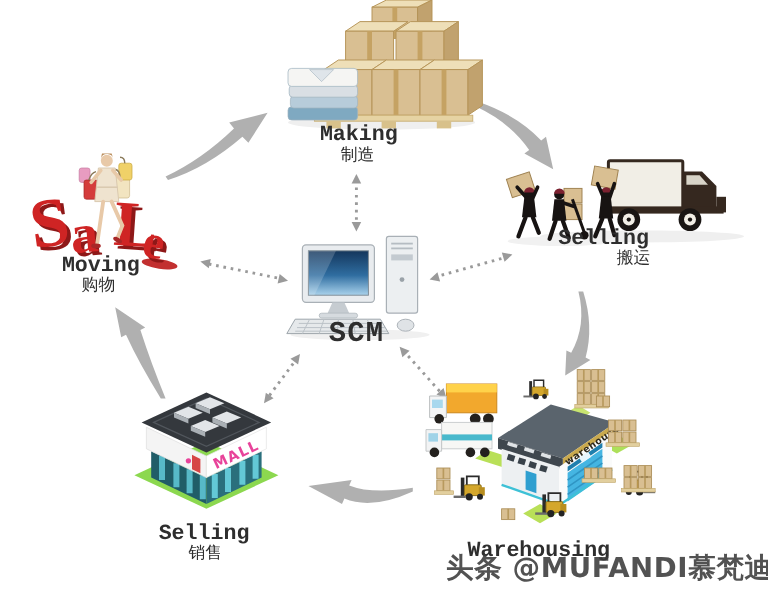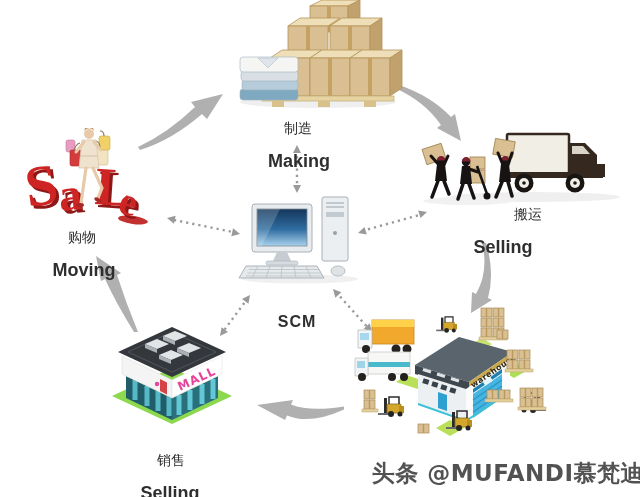--- a/index.html
+++ b/index.html
@@ -1,22 +1,22 @@
 <!DOCTYPE html>
 <html><head>
 <meta charset="utf-8">
 <style>
   html,body{margin:0;padding:0;background:#fff;}
   .canvas{position:relative;width:640px;height:497px;background:#fff;overflow:hidden;
           font-family:"Liberation Serif","DejaVu Serif",serif;}
   .scene{position:absolute;left:0;top:0;}
   .lbl{position:absolute;transform:translateX(-50%);white-space:nowrap;color:#2e2e2e;}
-  .lbl.en{font-family:Liberation Sans, sans-serif;font-weight:600;font-size:18px;margin-top:48px;}
+  .lbl.en{font-family:Liberation Mono, monospace;font-weight:600;font-size:18px;}
   .lbl.zh{font-family:"DejaVu Sans","Liberation Sans",sans-serif;font-weight:400;font-size:14px;}
-  .lbl.scm{font-size:16px;letter-spacing:1px;font-weight:600;}
+  .lbl.scm{font-size:24px;letter-spacing:1px;font-weight:600;}
   .watermark{position:absolute;right:-4px;bottom:8px;white-space:nowrap;
              font-family:"DejaVu Sans","Liberation Sans",sans-serif;
              font-weight:700;font-size:23px;color:#3b3b3b;opacity:.88;letter-spacing:.5px;}
 </style>
 </head>
 <body>
 
 <div class="canvas">
 
 <svg class="scene" width="640" height="497" viewBox="0 0 640 497">

